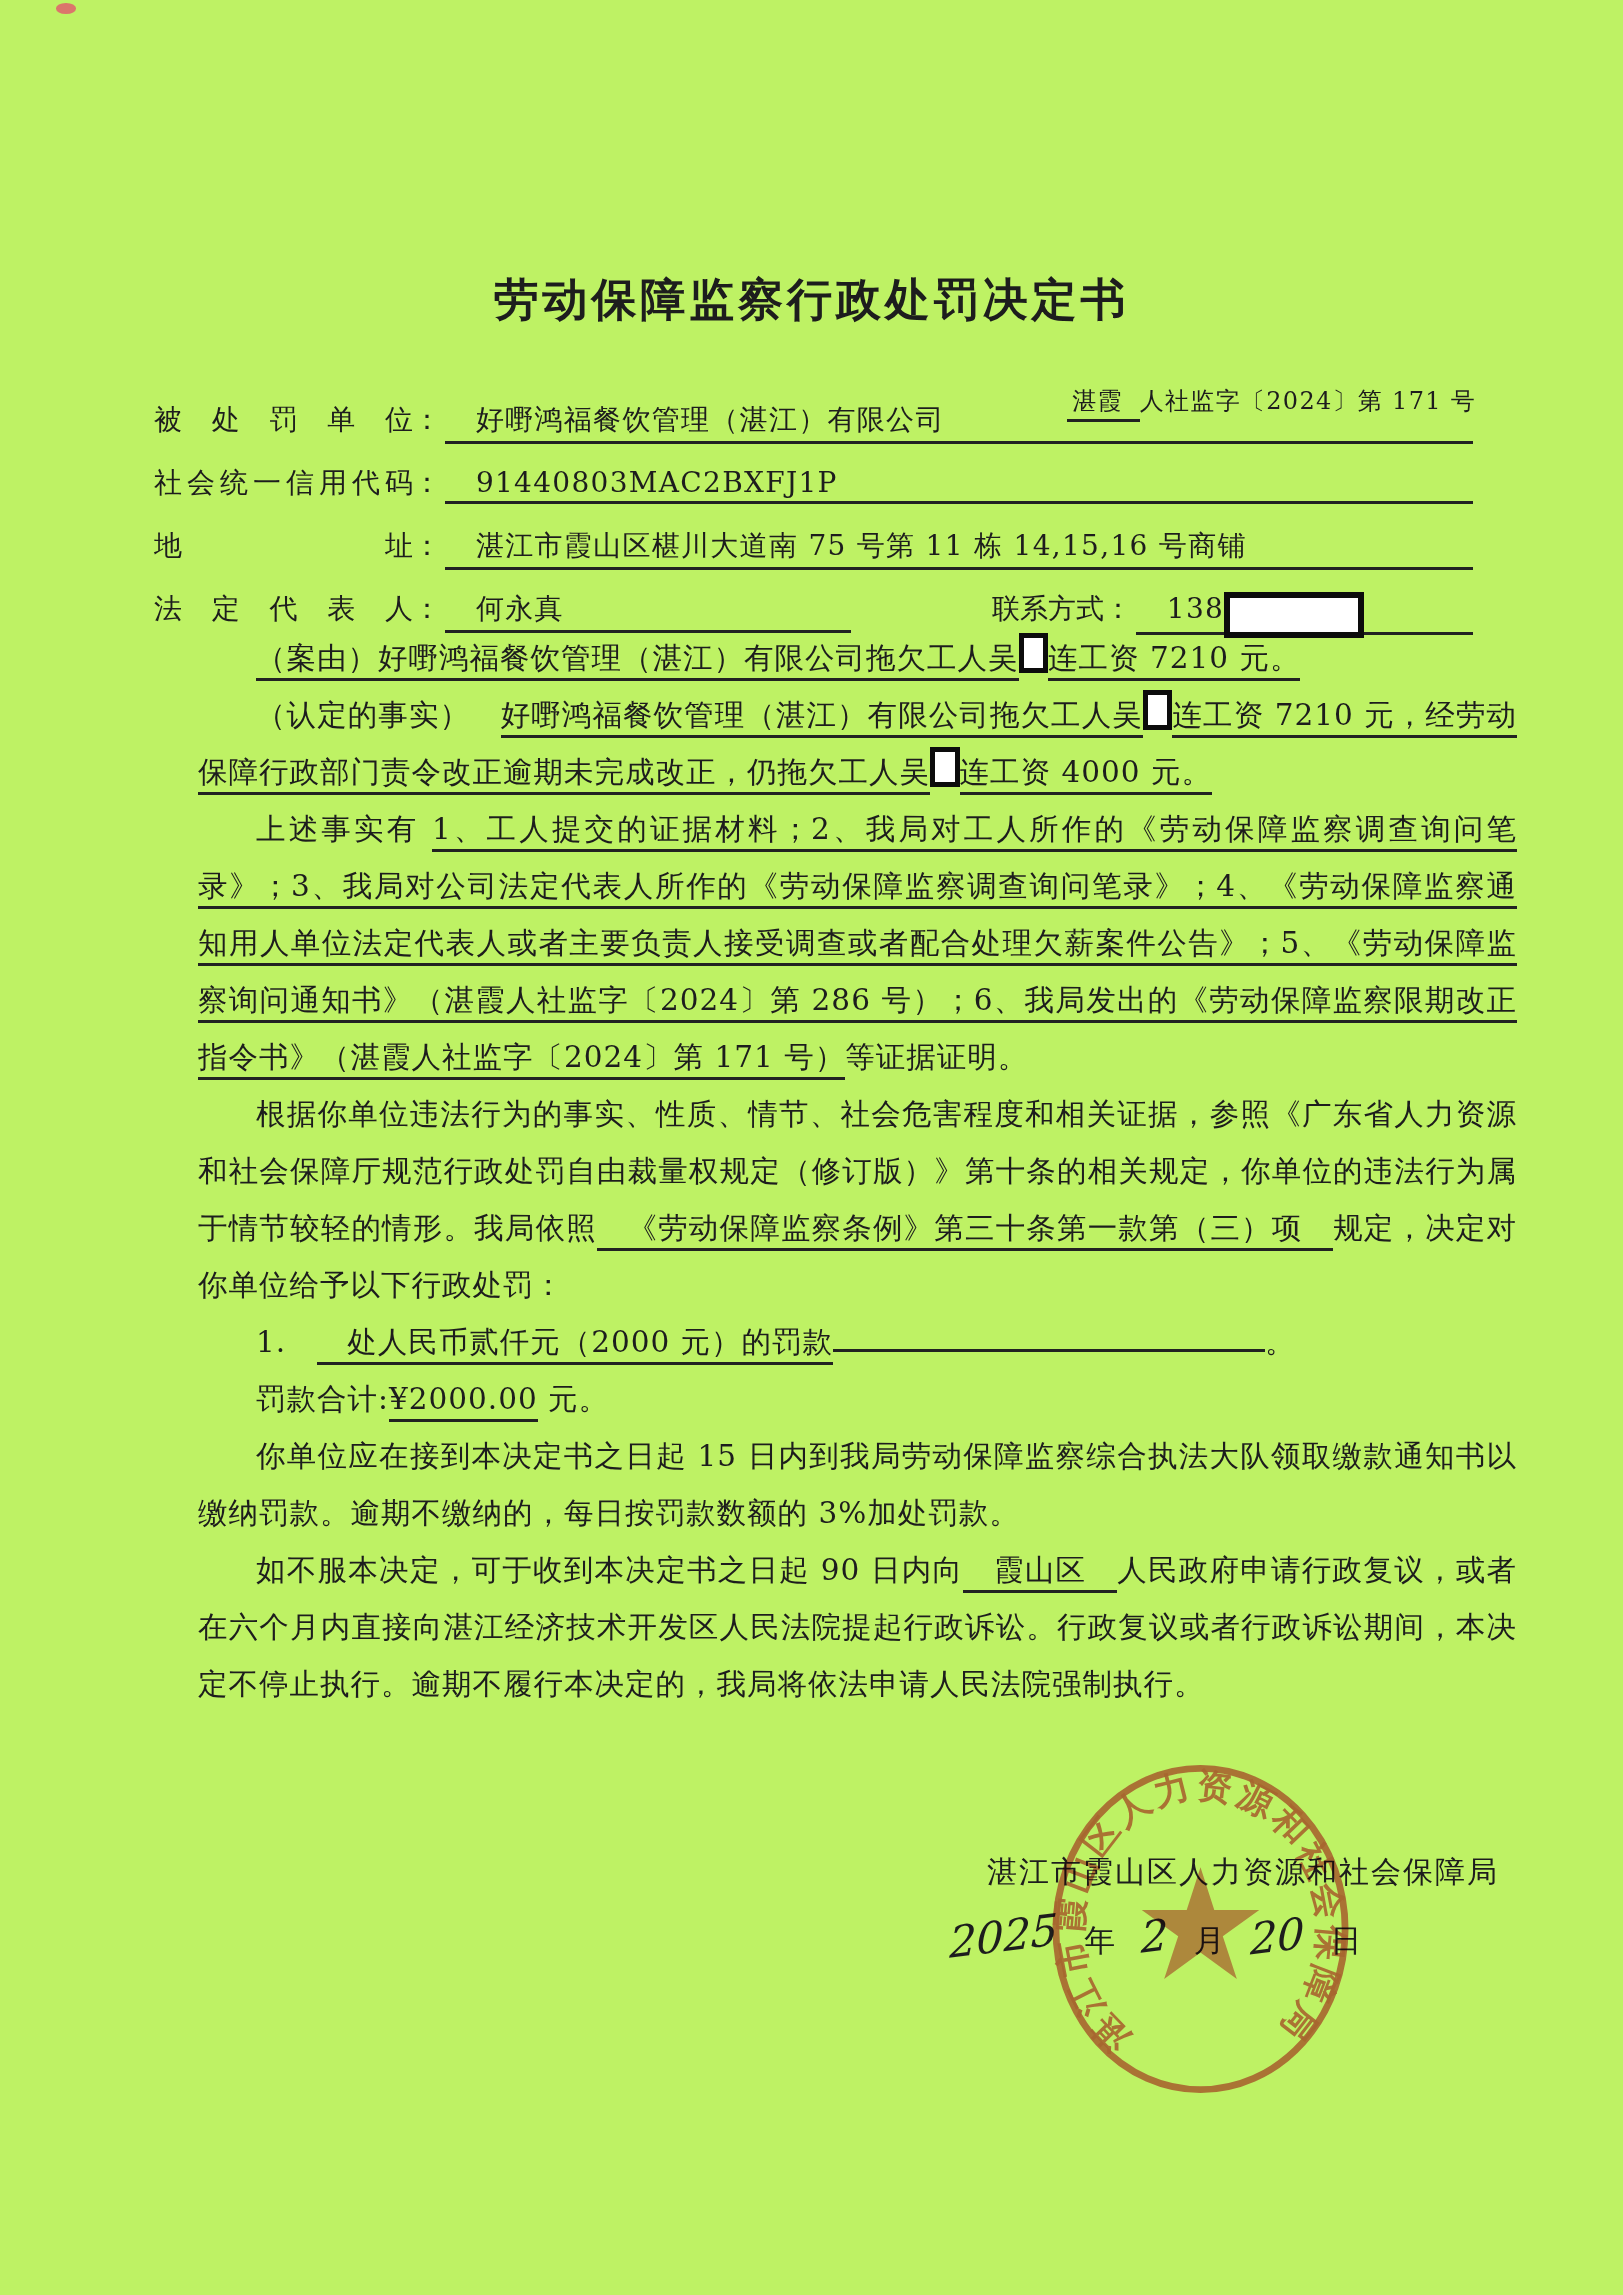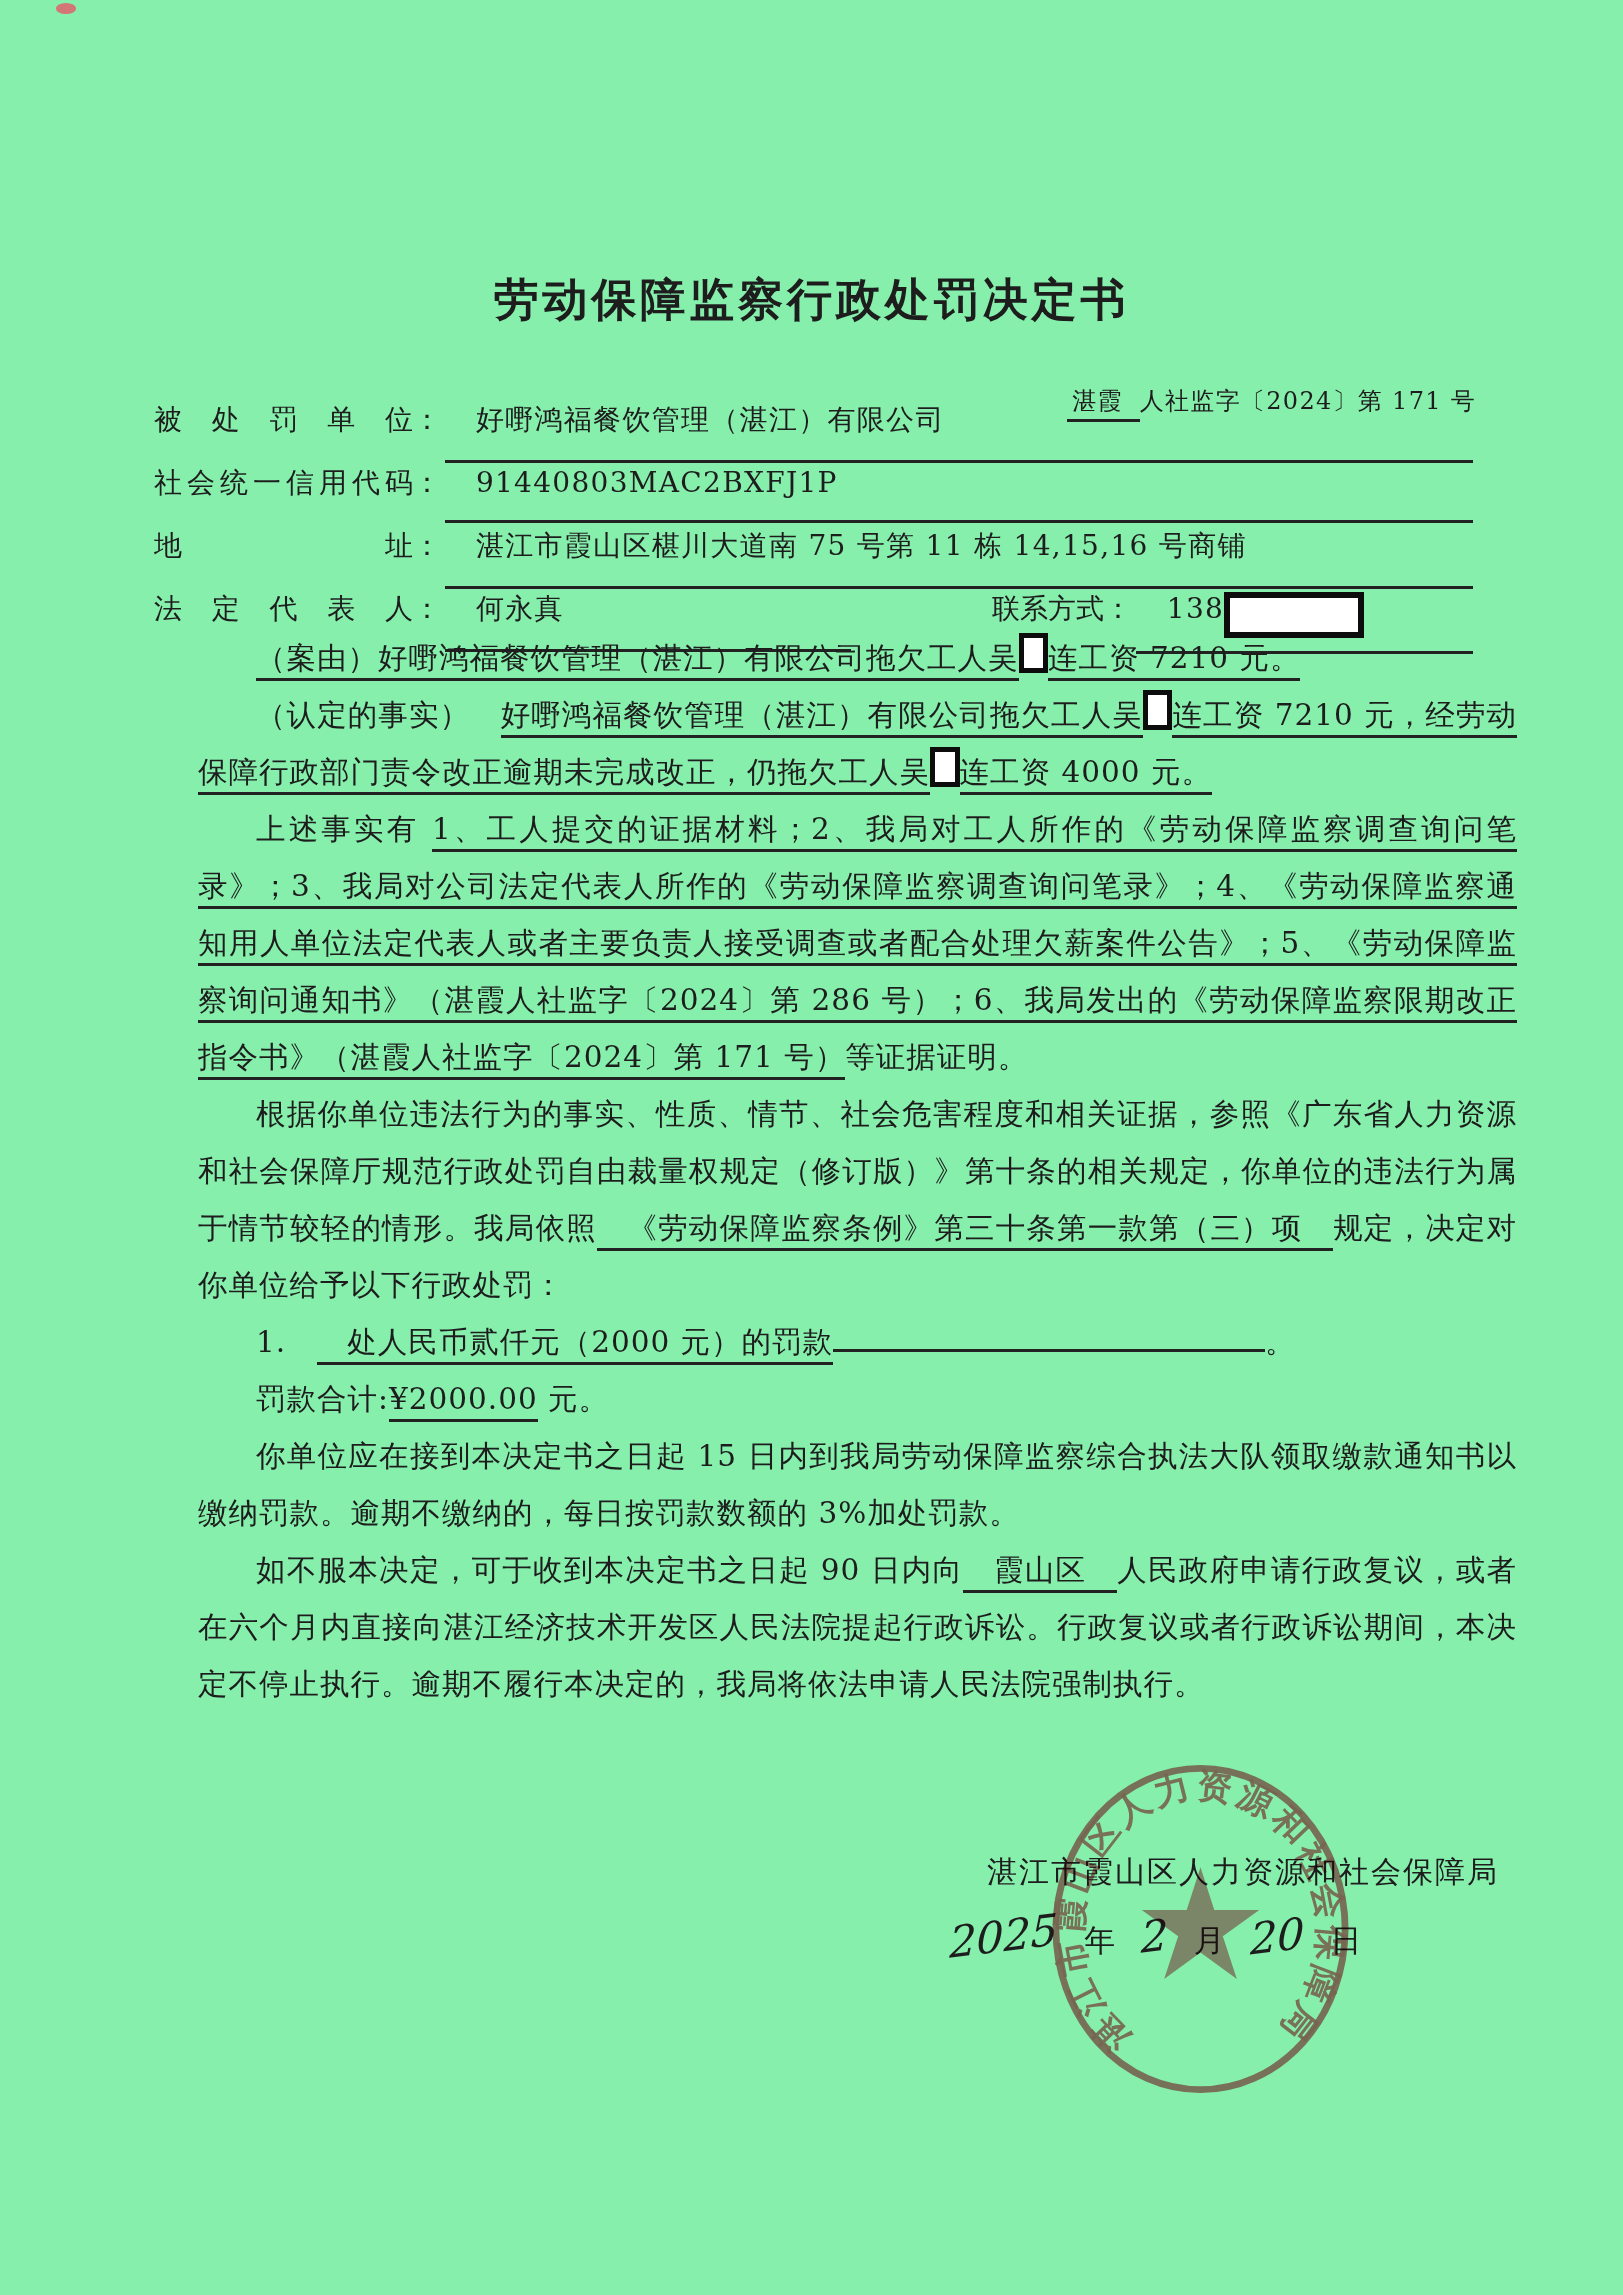--- a/index.html
+++ b/index.html
@@ -1,19 +1,19 @@
 <!DOCTYPE html>
 <html style="font-size:10.5px"><head>
 <meta charset="utf-8">
 <style>
   html,body{margin:0;padding:0;background:#e9e9e9;}
   .page{
     position:relative;
     width:1623px;height:2295px;
-    background:#86efac;
+    background:#bef264;
     overflow:hidden;
     color:#1d1d1d;
     font-family:"DejaVu Serif","Liberation Serif",serif;
   }
   .speck{position:absolute;left:56px;top:3.3px;width:19.6px;height:10.5px;
     background:#e0606c;border-radius:50%;opacity:.85;}
   .title{
     position:absolute;left:0;top:270px;width:100%;
     text-align:center;font-size:45px;font-weight:800;letter-spacing:3.9px;
     font-family:"DejaVu Sans","Liberation Sans",sans-serif;
@@ -21,21 +21,21 @@
   .docno{
     position:absolute;top:346px;right:147px;
     font-size:24px;letter-spacing:1.3px;margin-top:39px;
   }
   .docno .u{padding:0 17px 3.9px 5.2px;}
   .u{border-bottom:3.3px solid #222;padding-bottom:3.3px;}
   .fields{position:absolute;left:154px;top:401px;width:1319px;}
   .field-row{display:flex;align-items:baseline;height:63px;font-size:28px;justify-content:flex-end;}
   .f-label{display:inline-block;width:259px;text-align:justify;text-align-last:justify;letter-spacing:0;}
   .f-colon{margin-right:3.9px;}
-  .f-line{flex:1;border-bottom:3.3px solid #222;padding-bottom:21px;white-space:nowrap;}
+  .f-line{flex:1;border-bottom:3.3px solid #222;padding-bottom:2px;white-space:nowrap;}
   .f-value{padding-left:31px;letter-spacing:1.3px;}
   .f-spacer{display:inline-block;width:141px;}
   .f-label2{display:inline-block;}
   .phone-redact{
     display:inline-block;width:128px;height:34px;
     border:6.5px solid #0c0c0c;background:#fff;
     vertical-align:-11.8px;margin-bottom:-7.9px;
   }
   .body{position:absolute;left:154px;top:630px;width:1319px;margin-left:44px;}
   .para{

